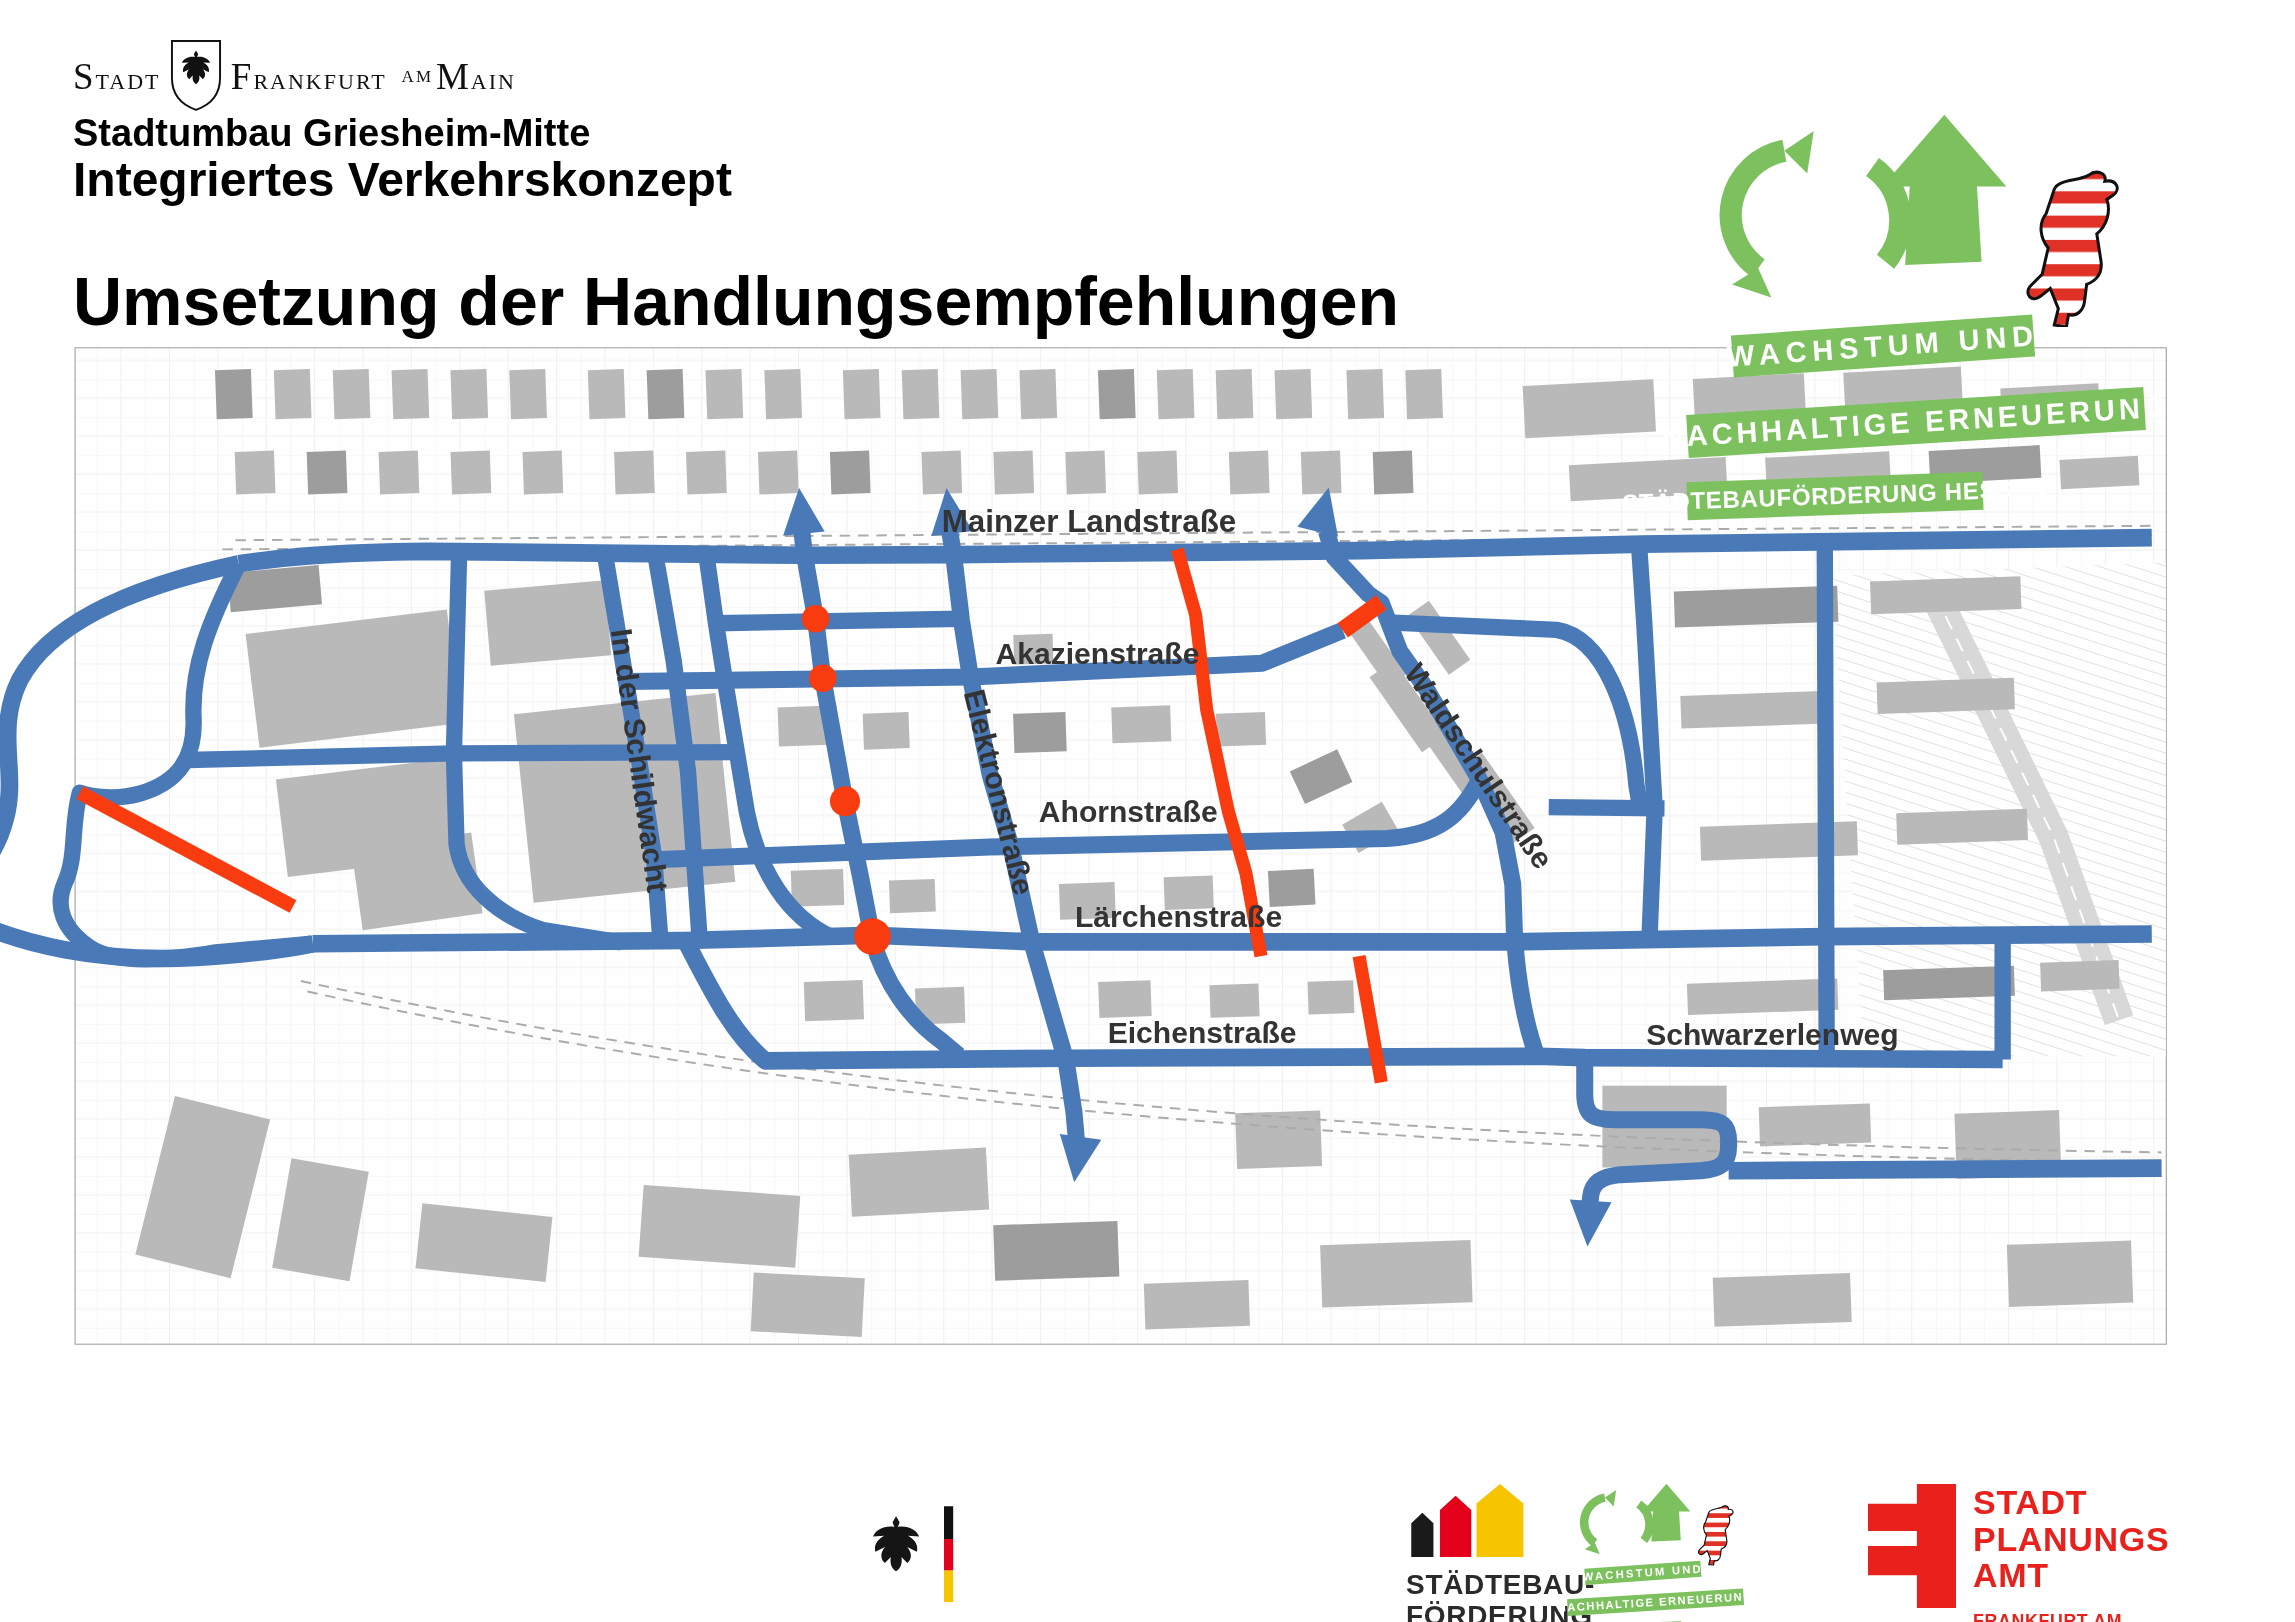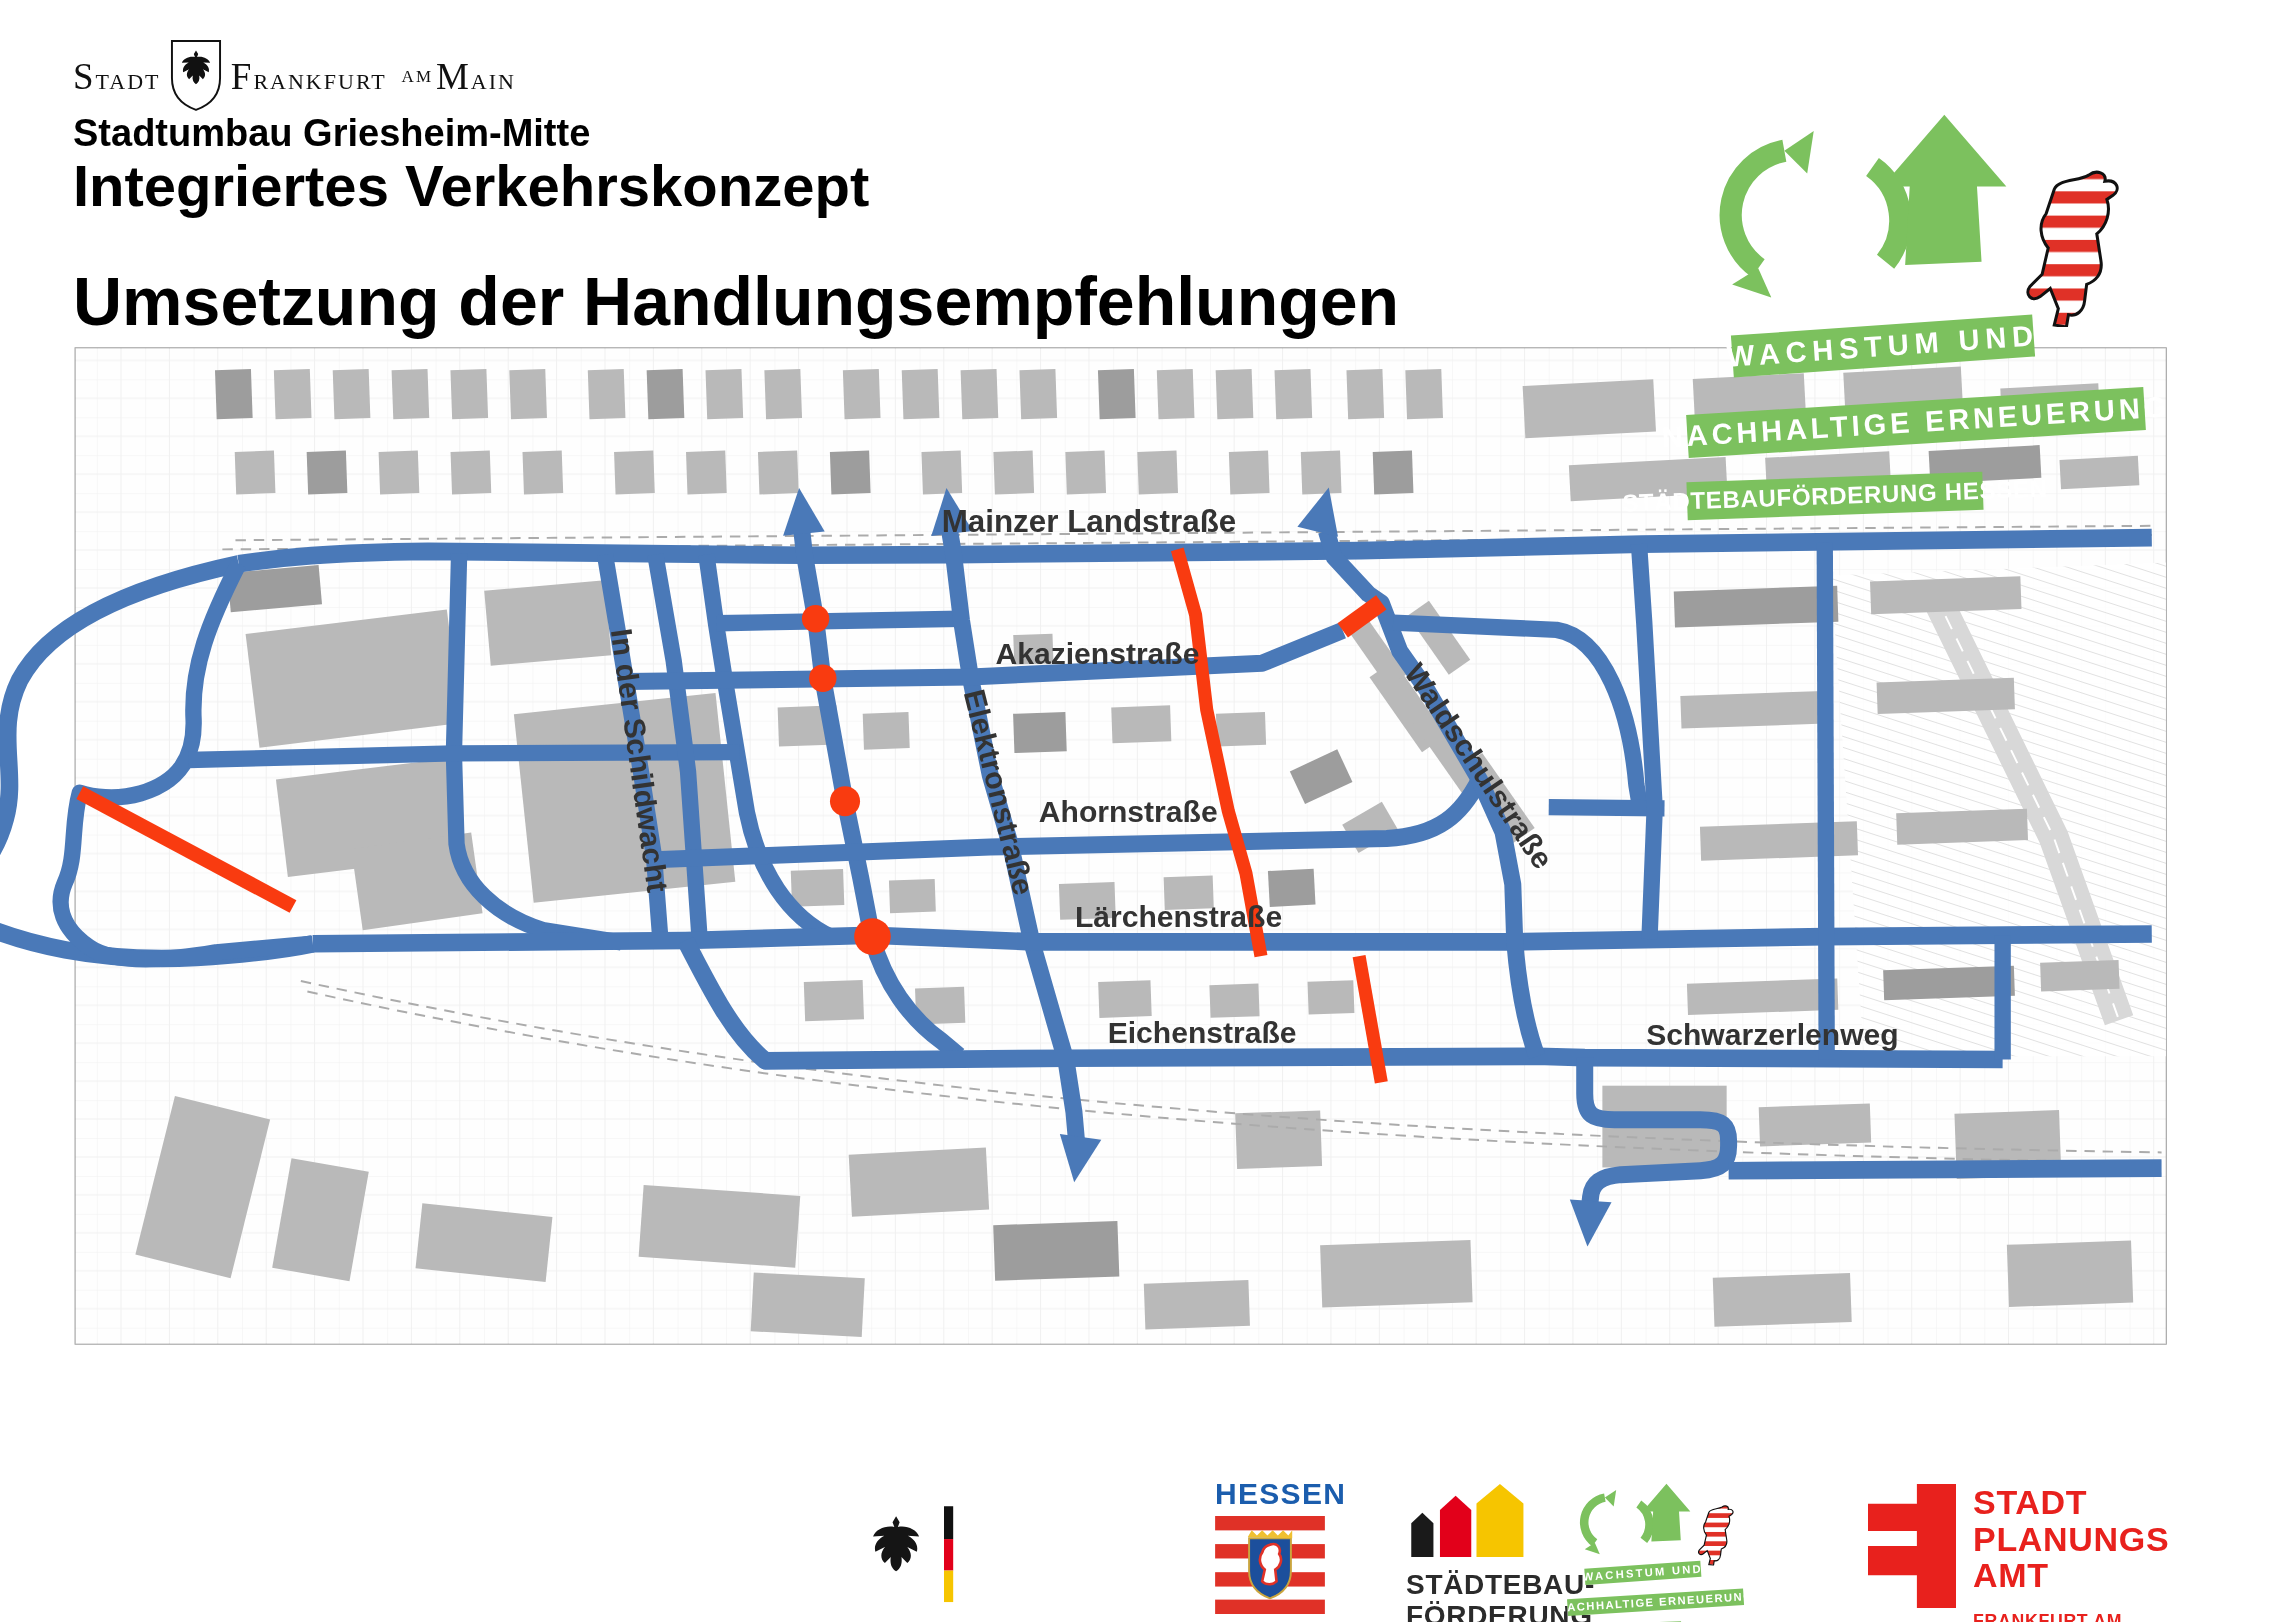--- a/index.html
+++ b/index.html
@@ -6,21 +6,21 @@
   #page{position:relative;width:2295px;height:1622px;background:#fff;overflow:hidden;
         font-family:"Liberation Sans", sans-serif;}
   
   #brand{position:absolute;left:73px;top:34px;height:85px;color:#111;display:flex;align-items:center;}
   .brand-word{display:inline-block;text-transform:uppercase;font-family:"Liberation Serif", serif;
       font-weight:400;font-size:22px;letter-spacing:2px;color:#111;}
   .brand-word.bigcap::first-letter{font-size:37px;}
   #brand .shield{margin:0 9.2px;}
   #title-block{position:absolute;left:73px;top:114px;color:#000;}
   #title-line1{font-size:38px;font-weight:bold;line-height:1.05;}
-  #title-line2{font-size:58px;font-weight:bold;line-height:1.1;}
+  #title-line2{font-size:48px;font-weight:bold;line-height:1.1;}
   #title-line3{position:absolute;left:73px;top:262px;font-size:68px;font-weight:bold;color:#000;}
   
   .badge{position:absolute;}
   .badge .banner{position:absolute;background:#7cc15e;color:#fff;font-weight:bold;
       display:flex;align-items:center;justify-content:center;white-space:nowrap;}
   .badge .b1{left:46px;top:220px;width:302px;height:42px;transform:rotate(-4deg);font-size:29px;letter-spacing:5.9px;}
   .badge .b2{left:1.3px;top:296px;width:458px;height:43px;transform:rotate(-3.5deg);font-size:29px;letter-spacing:3.9px;}
   .badge .b3{left:1.3px;top:372px;width:296px;height:38px;transform:rotate(-2deg);font-size:24px;letter-spacing:0.7px;}
   #badge-header{left:1686px;top:105px;width:484px;height:432px;}
   #badge-footer{left:1567px;top:1480px;width:484px;height:432px;transform:scale(0.385);transform-origin:0 0;}
@@ -279,35 +279,20 @@
     <svg width="105" height="105" viewBox="0 0 160 160">
       <g transform="translate(10,18) scale(0.9)">
         <path d="M50,6 L56,16 L53,24 C68,21 84,28 89,40 L70,39 C83,46 88,56 85,66 L69,58 C77,68 77,78 69,85 L59,75 C61,87 57,95 50,99 C43,95 39,87 41,75 L31,85 C23,78 23,68 31,58 L15,66 C12,56 17,46 30,39 L11,40 C16,28 32,21 47,24 L44,16 Z" fill="#151515"></path>
       </g>
       <rect x="128" y="8" width="14" height="50" fill="#111"></rect>
       <rect x="128" y="58" width="14" height="48" fill="#e2001a"></rect>
       <rect x="128" y="106" width="14" height="48" fill="#f6c500"></rect>
     </svg>
   </div>
 
-  <div class="flogo" style="left:1215px;top:1477px;width:131px;height:137px;">
-    <div id="hessen-title">HESSEN</div>
-    <svg width="110" height="98" viewBox="0 0 168 150" style="margin-top:5.2px;">
-      <rect width="168" height="150" fill="#fff"></rect>
-      <rect y="0" width="168" height="22" fill="#e03127"></rect>
-      <rect y="43" width="168" height="22" fill="#e03127"></rect>
-      <rect y="86" width="168" height="22" fill="#e03127"></rect>
-      <rect y="128" width="168" height="22" fill="#e03127"></rect>
-      <g transform="translate(50,22)">
-        <path d="M2,12 H66 V62 C66,86 50,98 34,104 C18,98 2,86 2,62 Z" fill="#1c4f9c" stroke="#caa53d" stroke-width="3"></path>
-        <path d="M0,10 L6,0 L14,8 L22,0 L30,8 L38,0 L46,8 L54,0 L62,8 L68,0 L68,12 Z" fill="#f0c030"></path>
-        <path d="M34,22 C44,18 52,26 48,36 C54,44 50,56 42,60 L44,78 C38,84 28,84 22,78 L26,60 C18,54 16,42 22,34 C24,26 28,24 34,22 Z" fill="#fff" stroke="#e03127" stroke-width="4"></path>
-      </g>
-    </svg>
-  </div>
 
   <div class="flogo" style="left:1406px;top:1484px;width:157px;height:137px;">
     <svg width="124" height="75" viewBox="0 0 190 115">
       <path d="M8,60 L25,44 L42,60 V112 H8 Z" fill="#1a1a1a"></path>
       <path d="M52,40 L76,18 L100,40 V112 H52 Z" fill="#e2001a"></path>
       <path d="M108,30 L144,0 L180,30 V112 H108 Z" fill="#f6c500"></path>
     </svg>
     <div id="stf-title" style="margin-top:7.9px;">
       <div>STÄDTEBAU-</div>
       <div>FÖRDERUNG</div>

